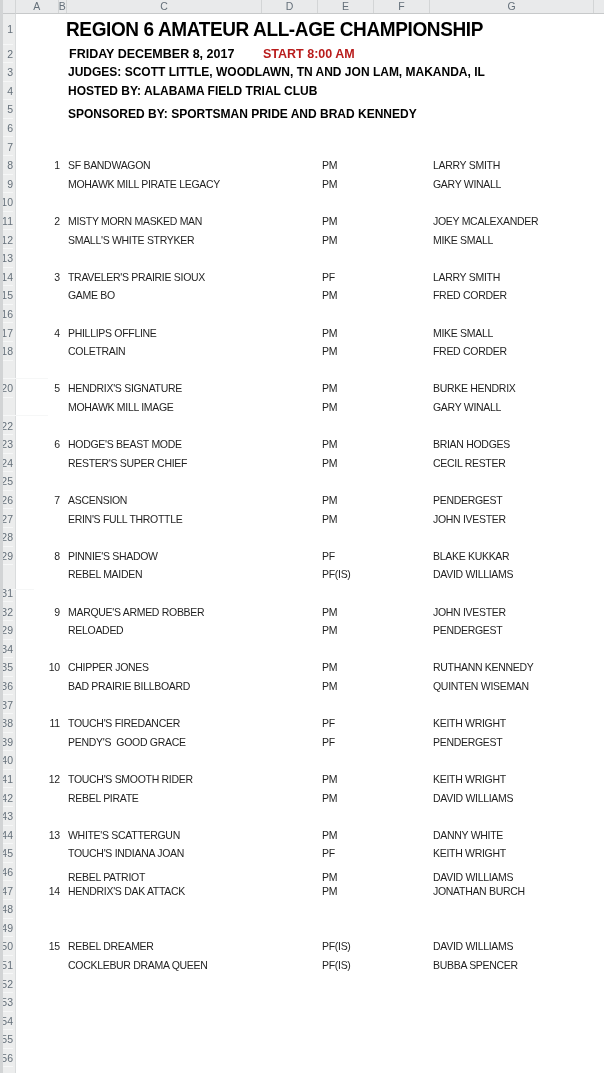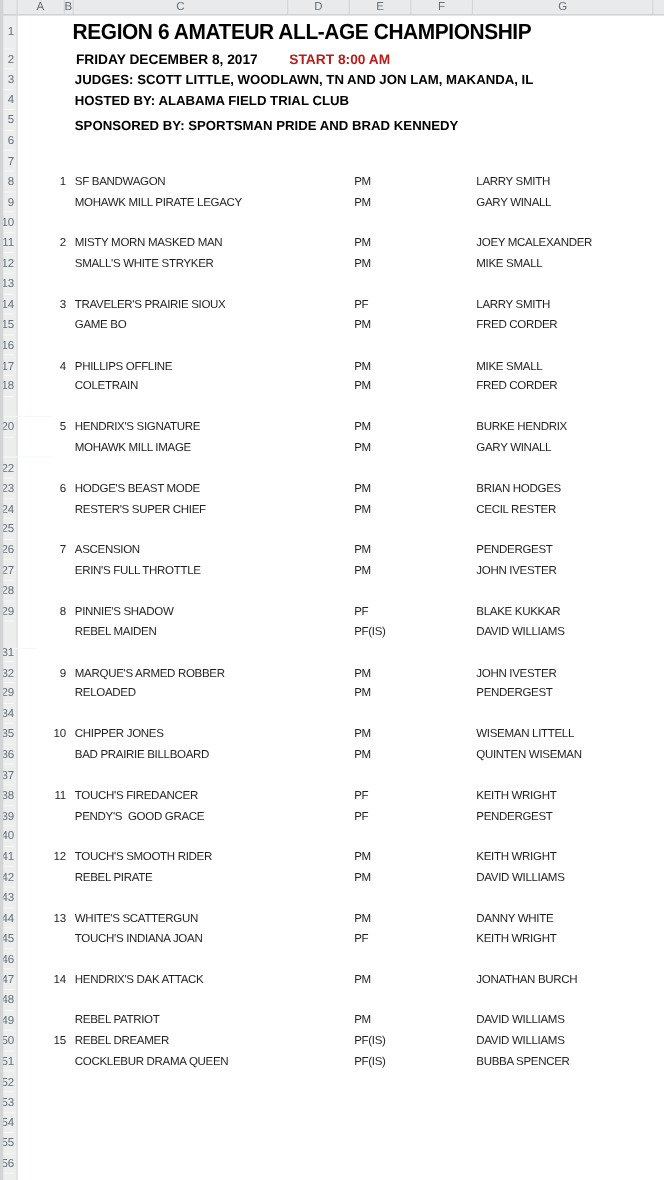--- a/index.html
+++ b/index.html
@@ -232,21 +232,21 @@
       </div>
       <div class="srow" style="top: 607.1px;">
         <span class="cell c-name">RELOADED</span>
         <span class="cell c-sex">PM</span>
         <span class="cell c-owner">PENDERGEST</span>
       </div>
       <div class="srow" style="top: 644.3px;">
         <span class="cell c-num">10</span>
         <span class="cell c-name">CHIPPER JONES</span>
         <span class="cell c-sex">PM</span>
-        <span class="cell c-owner">WISEMAN LITTELL</span>
+        <span class="cell c-owner">RUTHANN KENNEDY</span>
       </div>
       <div class="srow" style="top: 662.9px;">
         <span class="cell c-name">BAD PRAIRIE BILLBOARD</span>
         <span class="cell c-sex">PM</span>
         <span class="cell c-owner">QUINTEN WISEMAN</span>
       </div>
       <div class="srow" style="top: 700.1px;">
         <span class="cell c-num">11</span>
         <span class="cell c-name">TOUCH'S FIREDANCER</span>
         <span class="cell c-sex">PF</span>
@@ -278,21 +278,21 @@
         <span class="cell c-name">TOUCH'S INDIANA JOAN</span>
         <span class="cell c-sex">PF</span>
         <span class="cell c-owner">KEITH WRIGHT</span>
       </div>
       <div class="srow" style="top: 867.5px;">
         <span class="cell c-num">14</span>
         <span class="cell c-name">HENDRIX'S DAK ATTACK</span>
         <span class="cell c-sex">PM</span>
         <span class="cell c-owner">JONATHAN BURCH</span>
       </div>
-      <div class="srow" style="top: 904px;">
+      <div class="srow" style="top: 854px;">
         <span class="cell c-name">REBEL PATRIOT</span>
         <span class="cell c-sex">PM</span>
         <span class="cell c-owner">DAVID WILLIAMS</span>
       </div>
       <div class="srow" style="top: 923.3px;">
         <span class="cell c-num">15</span>
         <span class="cell c-name">REBEL DREAMER</span>
         <span class="cell c-sex">PF(IS)</span>
         <span class="cell c-owner">DAVID WILLIAMS</span>
       </div>

